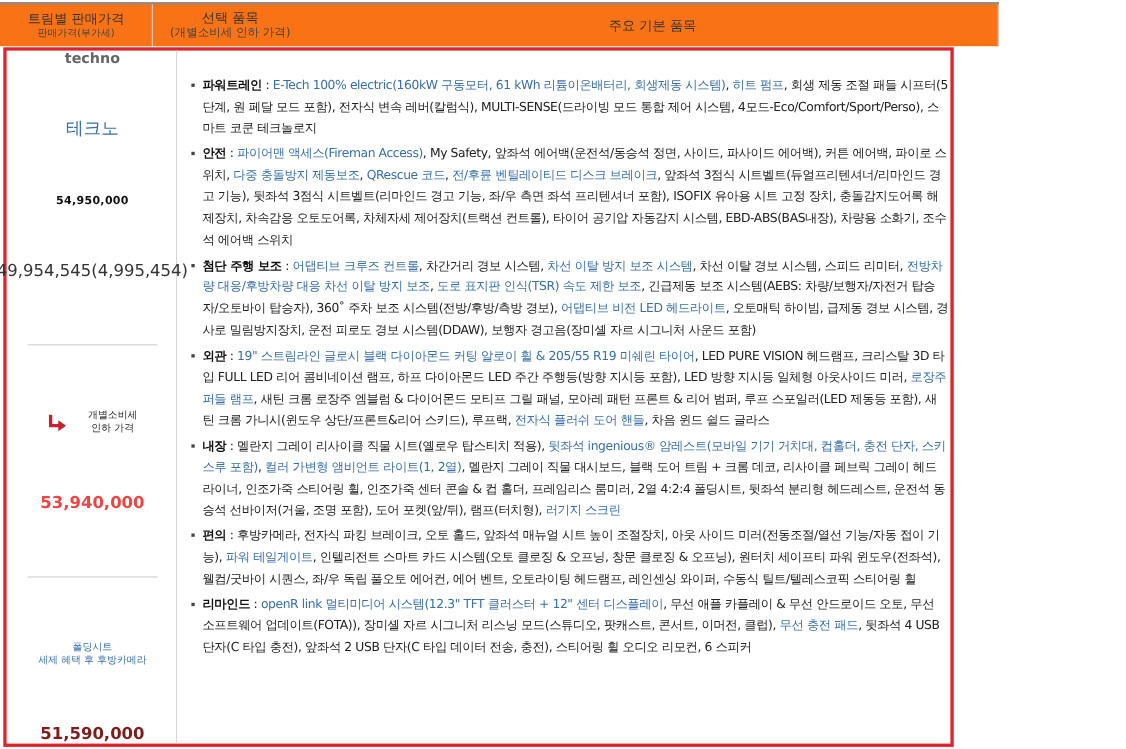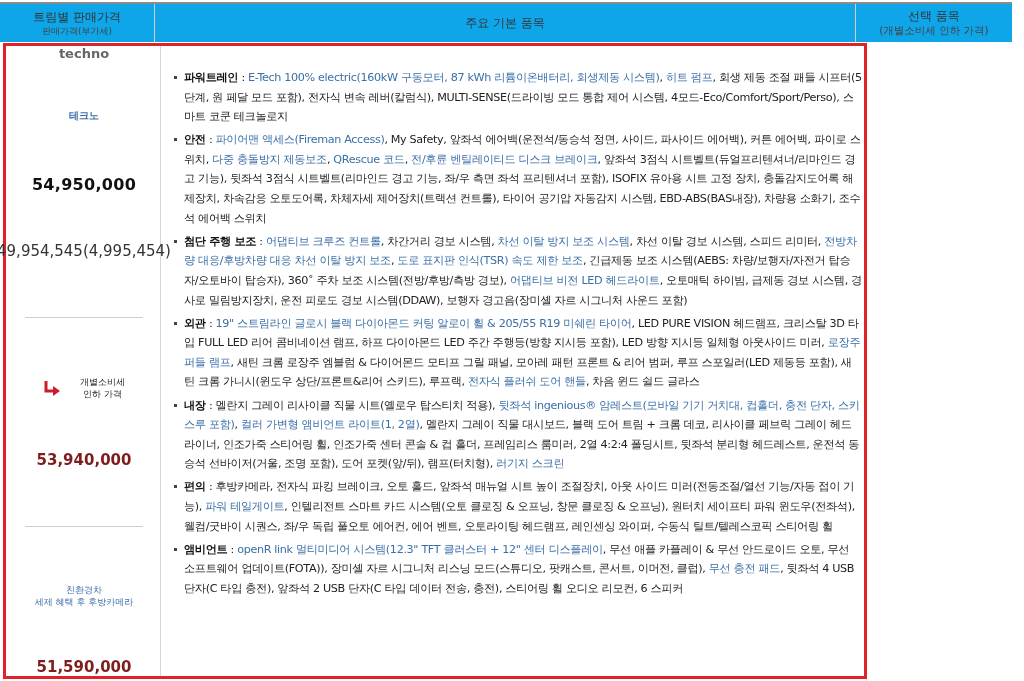--- a/index.html
+++ b/index.html
@@ -1,21 +1,21 @@
 <!DOCTYPE html>
 <html><head>
 <meta charset="utf-8">
 <style>
   * { box-sizing: border-box; margin: 0; padding: 0; }
   html, body { width: 1024px; height: 681px; overflow: hidden; background: #ffffff; }
   body { font-family: "DejaVu Sans", "Liberation Sans", sans-serif; color: #222; position: relative; }
 
   .header {
-    position: absolute; left: 0; top: 2px; width: 1012px; height: 40px;
-    background: #0ea5e9; border-top: 2px solid #8c8c8c;
+    position: absolute; left: 0; top: 2px; width: 908px; height: 40px;
+    background: #f97316; border-top: 2px solid #8c8c8c;
     display: flex;
   }
   .hcell {
     display: flex; flex-direction: column; align-items: center; justify-content: center;
     border-right: 1px solid #d0d0d0; text-align: center;
   }
   .hcell.c1 { width: 157px; }
   .hcell.c2 { width: 709px; }
   .hcell.c3 { width: 158px; border-right: none; }
   .h-main { font-size: 12px; color: #333; line-height: 15px; }
@@ -31,28 +31,28 @@
   }
   .right-divider {
     position: absolute; left: 866px; top: 42px; width: 1px; height: 639px; background: #e4e4e4;
   }
 
   .price-col {
     position: absolute; left: 1px; top: 0; width: 154px; height: 100%;
     display: flex; flex-direction: column; align-items: center; justify-content: space-between;
   }
   .trim-en { font-size: 13px; color: #666; font-weight: bold; line-height: 15px; }
-  .trim-kr { font-size: 10px; color: #3a6fa8; font-weight: bold; line-height: 16px; }
-  .price-main { font-size: 16px; font-weight: bold; color: #111; margin-top: 4px; letter-spacing: 0.3px; }
+  .trim-kr { font-size: 16px; color: #3a6fa8; font-weight: normal; line-height: 16px; }
+  .price-main { font-size: 10px; font-weight: bold; color: #111; margin-top: 4px; letter-spacing: 0.3px; }
   .price-supply { font-size: 15px; color: #333; margin-top: 1px; }
   .sep { width: 118px; height: 1px; background: #cfcfcf; margin: 10px 0; }
   .tax-row { display: flex; align-items: center; gap: 19px; }
   .arrow-icon { width: 18px; height: 16px; }
   .tax-label { font-size: 9px; color: #222; line-height: 12px; text-align: center; }
-  .price-tax { font-size: 15px; font-weight: bold; color: #7f1d1d; margin-top: 4px; }
+  .price-tax { font-size: 15px; font-weight: bold; color: #ef4444; margin-top: 4px; }
   .eco-label { font-size: 9px; color: #3a6fa8; line-height: 12px; text-align: center; }
   .price-eco { font-size: 15px; font-weight: bold; color: #7f1d1d; margin-top: 3px; }
 
   .features {
     position: absolute; left: 166px; top: 22px; width: 690px;
     font-size: 11.2px; line-height: 19.6px; color: #222; letter-spacing: -0.35px;
   }
   .feature { position: relative; padding-left: 12px; margin-bottom: 3.5px; }
   .feature::before {
     content: ""; position: absolute; left: 2px; top: 8px; width: 3px; height: 3px; background: #444;
@@ -61,26 +61,26 @@
   .hl { color: #3a6fa8; }
 </style>
 </head>
 <body>
 
 <div class="header">
   <div class="hcell c1">
     <div class="h-main">트림별 판매가격</div>
     <div class="h-sub">판매가격(부가세)</div>
   </div>
-  <div class="hcell c2">
-    <div class="h-main">주요 기본 품목</div>
-  </div>
   <div class="hcell c3">
     <div class="h-main">선택 품목</div>
     <div class="h-sub2">(개별소비세 인하 가격)</div>
+  </div>
+  <div class="hcell c2">
+    <div class="h-main">주요 기본 품목</div>
   </div>
 </div>
 
 <div class="right-divider"></div>
 
 <div class="red-box">
   <div class="col-divider"></div>
 
   <div class="price-col">
     <div class="trim-en">techno</div>
@@ -94,28 +94,28 @@
         <polygon points="10,6 17,11 10,16" fill="#c8202a"></polygon>
       </svg>
       <div class="tax-label">
         <div>개별소비세</div>
         <div>인하 가격</div>
       </div>
     </div>
     <div class="price-tax">53,940,000</div>
     <div class="sep"></div>
     <div class="eco-label">
-      <div>친환경차</div>
+      <div>폴딩시트</div>
       <div>세제 혜택 후 후방카메라</div>
     </div>
     <div class="price-eco">51,590,000</div>
   </div>
 
   <div class="features" id="features">
-      <div class="feature"><span class="f-cat">파워트레인</span><span> : </span><span class="hl">E-Tech 100% electric(160kW 구동모터, 87 kWh 리튬이온배터리, 회생제동 시스템)</span><span>, </span><span class="hl">히트 펌프</span><span>, 회생 제동 조절 패들 시프터(5단계, 원 페달 모드 포함), 전자식 변속 레버(칼럼식), MULTI-SENSE(드라이빙 모드 통합 제어 시스템, 4모드-Eco/Comfort/Sport/Perso), 스마트 코쿤 테크놀로지</span></div>
+      <div class="feature"><span class="f-cat">파워트레인</span><span> : </span><span class="hl">E-Tech 100% electric(160kW 구동모터, 61 kWh 리튬이온배터리, 회생제동 시스템)</span><span>, </span><span class="hl">히트 펌프</span><span>, 회생 제동 조절 패들 시프터(5단계, 원 페달 모드 포함), 전자식 변속 레버(칼럼식), MULTI-SENSE(드라이빙 모드 통합 제어 시스템, 4모드-Eco/Comfort/Sport/Perso), 스마트 코쿤 테크놀로지</span></div>
       <div class="feature"><span class="f-cat">안전</span><span> : </span><span class="hl">파이어맨 액세스(Fireman Access)</span><span>, My Safety, 앞좌석 에어백(운전석/동승석 정면, 사이드, 파사이드 에어백), 커튼 에어백, 파이로 스위치, </span><span class="hl">다중 충돌방지 제동보조</span><span>, </span><span class="hl">QRescue 코드</span><span>, </span><span class="hl">전/후륜 벤틸레이티드 디스크 브레이크</span><span>, 앞좌석 3점식 시트벨트(듀얼프리텐셔너/리마인드 경고 기능), 뒷좌석 3점식 시트벨트(리마인드 경고 기능, 좌/우 측면 좌석 프리텐셔너 포함), ISOFIX 유아용 시트 고정 장치, 충돌감지도어록 해제장치, 차속감응 오토도어록, 차체자세 제어장치(트랙션 컨트롤), 타이어 공기압 자동감지 시스템, EBD-ABS(BAS내장), 차량용 소화기, 조수석 에어백 스위치</span></div>
       <div class="feature"><span class="f-cat">첨단 주행 보조</span><span> : </span><span class="hl">어댑티브 크루즈 컨트롤</span><span>, 차간거리 경보 시스템, </span><span class="hl">차선 이탈 방지 보조 시스템</span><span>, 차선 이탈 경보 시스템, 스피드 리미터, </span><span class="hl">전방차량 대응/후방차량 대응 차선 이탈 방지 보조</span><span>, </span><span class="hl">도로 표지판 인식(TSR) 속도 제한 보조</span><span>, 긴급제동 보조 시스템(AEBS: 차량/보행자/자전거 탑승자/오토바이 탑승자), 360˚ 주차 보조 시스템(전방/후방/측방 경보), </span><span class="hl">어댑티브 비전 LED 헤드라이트</span><span>, 오토매틱 하이빔, 급제동 경보 시스템, 경사로 밀림방지장치, 운전 피로도 경보 시스템(DDAW), 보행자 경고음(장미셸 자르 시그니처 사운드 포함)</span></div>
       <div class="feature"><span class="f-cat">외관</span><span> : </span><span class="hl">19" 스트림라인 글로시 블랙 다이아몬드 커팅 알로이 휠 &amp; 205/55 R19 미쉐린 타이어</span><span>, LED PURE VISION 헤드램프, 크리스탈 3D 타입 FULL LED 리어 콤비네이션 램프, 하프 다이아몬드 LED 주간 주행등(방향 지시등 포함), LED 방향 지시등 일체형 아웃사이드 미러, </span><span class="hl">로장주 퍼들 램프</span><span>, 새틴 크롬 로장주 엠블럼 &amp; 다이어몬드 모티프 그릴 패널, 모아레 패턴 프론트 &amp; 리어 범퍼, 루프 스포일러(LED 제동등 포함), 새틴 크롬 가니시(윈도우 상단/프론트&amp;리어 스키드), 루프랙, </span><span class="hl">전자식 플러쉬 도어 핸들</span><span>, 차음 윈드 쉴드 글라스</span></div>
       <div class="feature"><span class="f-cat">내장</span><span> : </span><span>멜란지 그레이 리사이클 직물 시트(옐로우 탑스티치 적용), </span><span class="hl">뒷좌석 ingenious® 암레스트(모바일 기기 거치대, 컵홀더, 충전 단자, 스키스루 포함)</span><span>, </span><span class="hl">컬러 가변형 앰비언트 라이트(1, 2열)</span><span>, 멜란지 그레이 직물 대시보드, 블랙 도어 트림 + 크롬 데코, 리사이클 페브릭 그레이 헤드라이너, 인조가죽 스티어링 휠, 인조가죽 센터 콘솔 &amp; 컵 홀더, 프레임리스 룸미러, 2열 4:2:4 폴딩시트, 뒷좌석 분리형 헤드레스트, 운전석 동승석 선바이저(거울, 조명 포함), 도어 포켓(앞/뒤), 램프(터치형), </span><span class="hl">러기지 스크린</span></div>
       <div class="feature"><span class="f-cat">편의</span><span> : </span><span>후방카메라, 전자식 파킹 브레이크, 오토 홀드, 앞좌석 매뉴얼 시트 높이 조절장치, 아웃 사이드 미러(전동조절/열선 기능/자동 접이 기능), </span><span class="hl">파워 테일게이트</span><span>, 인텔리전트 스마트 카드 시스템(오토 클로징 &amp; 오프닝, 창문 클로징 &amp; 오프닝), 원터치 세이프티 파워 윈도우(전좌석), 웰컴/굿바이 시퀀스, 좌/우 독립 풀오토 에어컨, 에어 벤트, 오토라이팅 헤드램프, 레인센싱 와이퍼, 수동식 틸트/텔레스코픽 스티어링 휠</span></div>
-      <div class="feature"><span class="f-cat">앰비언트</span><span> : </span><span class="hl">openR link 멀티미디어 시스템(12.3" TFT 클러스터 + 12" 센터 디스플레이</span><span>, 무선 애플 카플레이 &amp; 무선 안드로이드 오토, 무선 소프트웨어 업데이트(FOTA)), 장미셸 자르 시그니처 리스닝 모드(스튜디오, 팟캐스트, 콘서트, 이머전, 클럽), </span><span class="hl">무선 충전 패드</span><span>, 뒷좌석 4 USB 단자(C 타입 충전), 앞좌석 2 USB 단자(C 타입 데이터 전송, 충전), 스티어링 휠 오디오 리모컨, 6 스피커</span></div>
+      <div class="feature"><span class="f-cat">리마인드</span><span> : </span><span class="hl">openR link 멀티미디어 시스템(12.3" TFT 클러스터 + 12" 센터 디스플레이</span><span>, 무선 애플 카플레이 &amp; 무선 안드로이드 오토, 무선 소프트웨어 업데이트(FOTA)), 장미셸 자르 시그니처 리스닝 모드(스튜디오, 팟캐스트, 콘서트, 이머전, 클럽), </span><span class="hl">무선 충전 패드</span><span>, 뒷좌석 4 USB 단자(C 타입 충전), 앞좌석 2 USB 단자(C 타입 데이터 전송, 충전), 스티어링 휠 오디오 리모컨, 6 스피커</span></div>
     </div>
 </div>
 
 </body></html>

